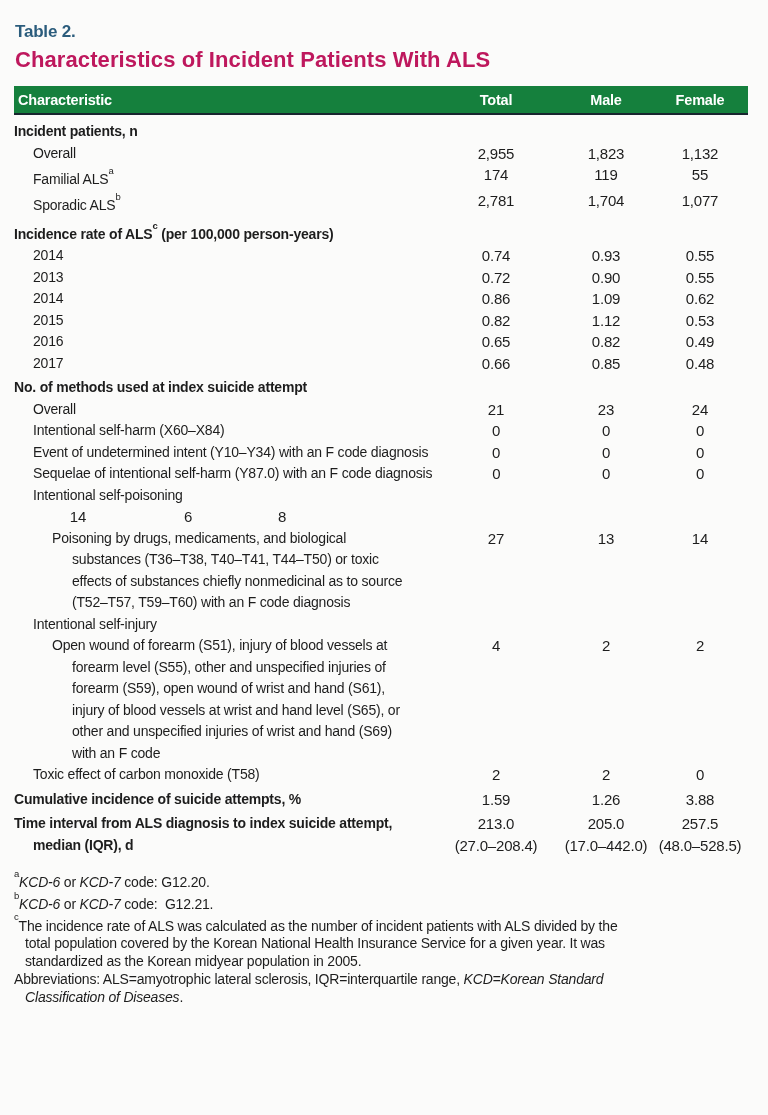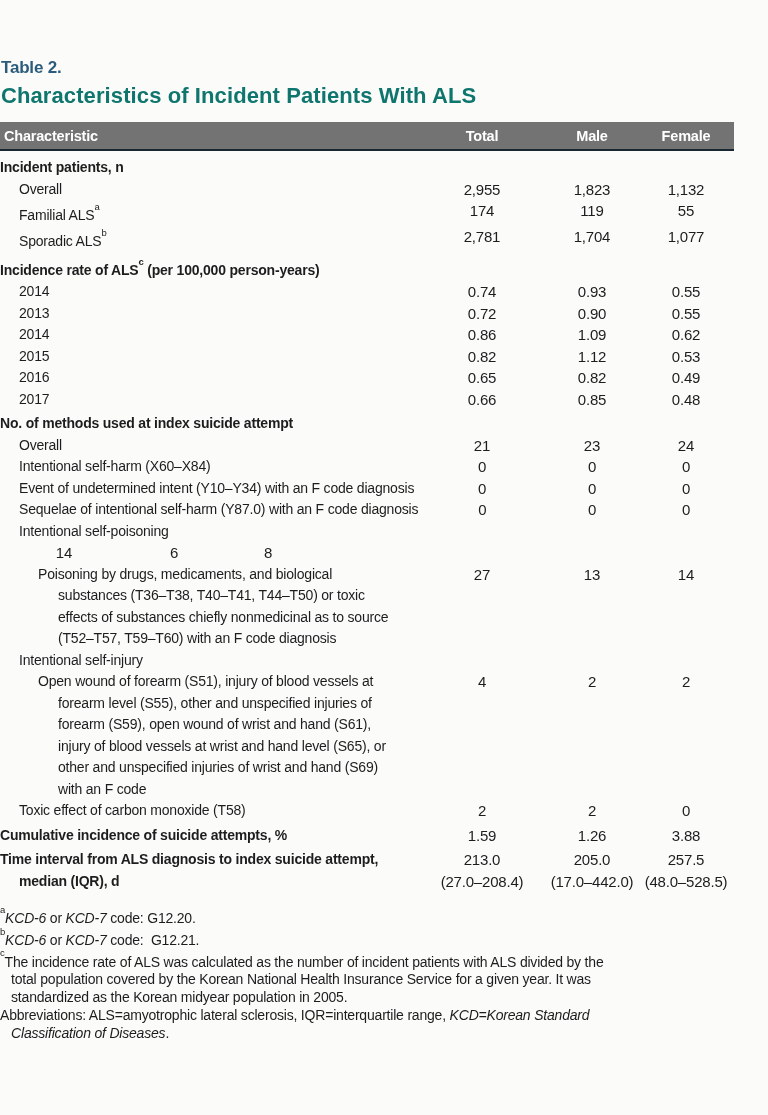--- a/index.html
+++ b/index.html
@@ -3,34 +3,34 @@
 <meta charset="utf-8">
 <style>
   html, body {
     margin: 0; padding: 0;
     width: 768px; height: 1115px;
     background: #fbfbfa;
     overflow: hidden;
     font-family: "Liberation Sans", sans-serif;
     color: #1d1d1d;
   }
-  .wrap { padding: 22px 20px 0 0; width: 734px; margin-top: 36px; }
+  .wrap { padding: 22px 20px 0 14px; width: 734px; }
 
   .eyebrow {
     font-size: 17px; font-weight: bold; color: #2b5c7c;
     margin: 0 0 5px 1px; letter-spacing: -0.2px;
   }
   .title {
-    font-size: 22px; font-weight: bold; color: #0f766e;
+    font-size: 22px; font-weight: bold; color: #be185d;
     margin: 0 0 13px 1px; letter-spacing: 0.1px;
   }
 
   .thead {
     display: flex; align-items: center;
-    background: #737373; color: #ffffff;
+    background: #15803d; color: #ffffff;
     height: 27px; font-size: 14.5px; font-weight: bold;
     border-bottom: 2px solid #18262f;
     letter-spacing: -0.2px;
   }
   .col-label { flex: 1; padding-left: 4px; }
   .c2 { width: 128px; text-align: center; }
   .c3 { width: 92px;  text-align: center; }
   .c4 { width: 96px;  text-align: center; }
 
   .tbody { padding-top: 3px; letter-spacing: -0.2px; }

